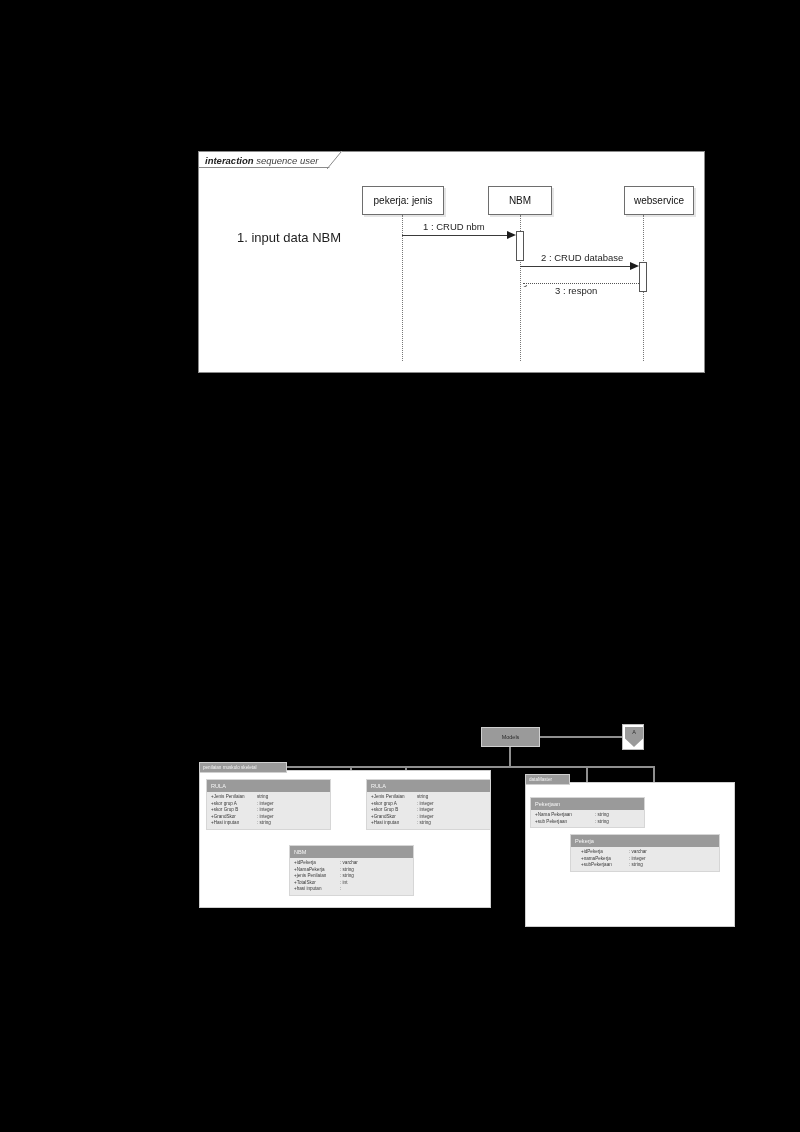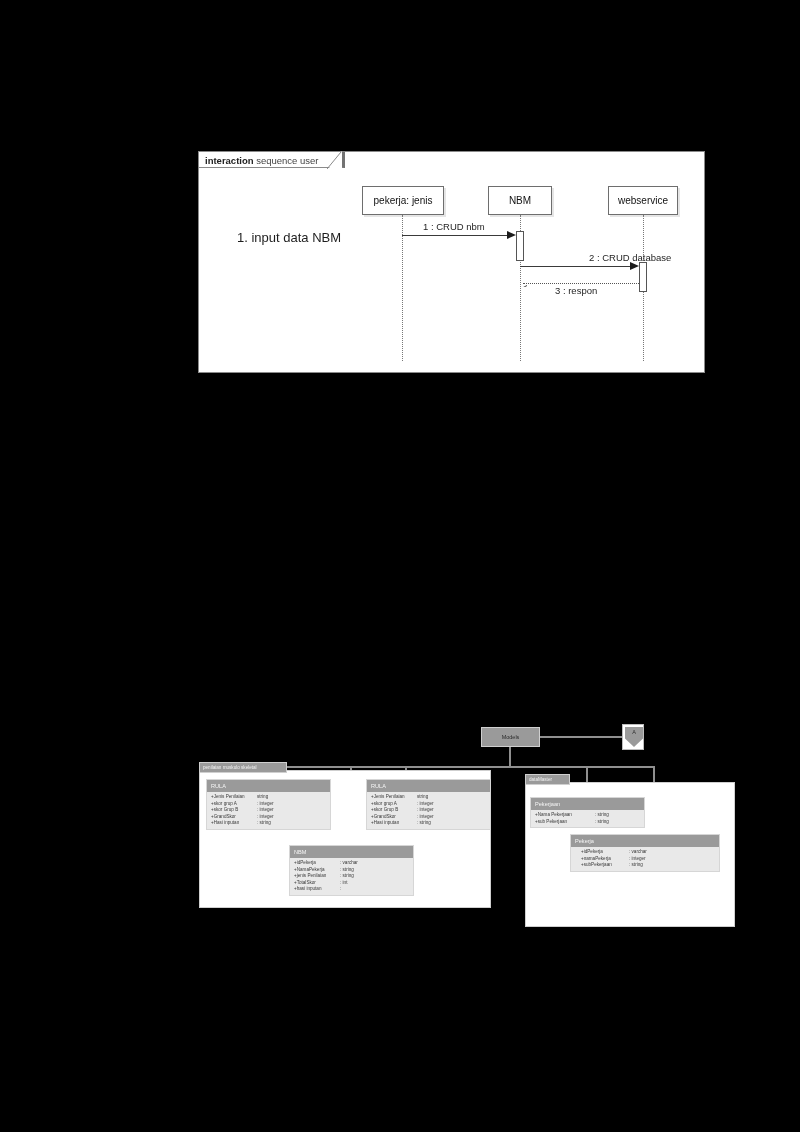--- a/index.html
+++ b/index.html
@@ -25,28 +25,29 @@
     background: #ffffff;
     border: 1px solid #8a8a8a;
     box-sizing: border-box;
   }
   .frame-tab {
     position: absolute;
     left: 0;
     top: 0;
     height: 16px;
     padding: 1px 22px 1px 6px;
-    border-right: 4px solid #737373;
+    border-right: 1px solid #737373;
     border-bottom: 1px solid #8a8a8a;
     background: #ffffff;
     font-size: 9.5px;
     line-height: 15px;
     color: #444;
     white-space: nowrap;
     box-sizing: border-box;
+    font-style: italic;
   }
   .frame-tab .kw {
     font-weight: bold;
     color: #222;
   }
   .frame-tab::after {
     content: "";
     position: absolute;
     right: -1px;
     bottom: -1px;
@@ -246,31 +247,31 @@
       <line x1="0" y1="17" x2="14" y2="0" stroke="#8a8a8a" stroke-width="1"></line>
     </svg>
   </div>
 
   <div class="lifeline-head" style="left:163px; top:34px; width:82px;">pekerja: jenis</div>
   <div class="lifeline-line" style="left:203px; top:63px; height:146px;"></div>
 
   <div class="lifeline-head" style="left:289px; top:34px; width:64px;">NBM</div>
   <div class="lifeline-line" style="left:321px; top:63px; height:146px;"></div>
 
-  <div class="lifeline-head" style="left:409px; top:34px; width:70px;">webservice</div>
+  <div class="lifeline-head" style="left:425px; top:34px; width:70px;">webservice</div>
   <div class="lifeline-line" style="left:444px; top:63px; height:146px;"></div>
 
   <div class="activation" style="left:317px; top:79px; height:30px;"></div>
   <div class="activation" style="left:440px; top:110px; height:30px;"></div>
 
   <div class="msg-label" style="left:224px; top:69px;">1 : CRUD nbm</div>
   <div class="msg-line" style="left:203px; top:83px; width:105px;"></div>
   <div class="arrow-solid" style="left:308px; top:79px;"></div>
 
-  <div class="msg-label" style="left:342px; top:100px;margin-left:48px;">2 : CRUD database</div>
+  <div class="msg-label" style="left:342px; top:100px;">2 : CRUD database</div>
   <div class="msg-line" style="left:321px; top:114px; width:110px;"></div>
   <div class="arrow-solid" style="left:431px; top:110px;"></div>
 
   <div class="msg-line-dotted" style="left:324px; top:131px; width:116px;"></div>
   <div class="arrow-open" style="left:321px; top:127px;">
     <svg width="8" height="8" viewBox="0 0 8 8">
       <polyline points="7,0.5 0.5,4 7,7.5" fill="none" stroke="#444" stroke-width="1"></polyline>
     </svg>
   </div>
   <div class="msg-label" style="left:356px; top:133px;text-align:center;">3 : respon</div>

